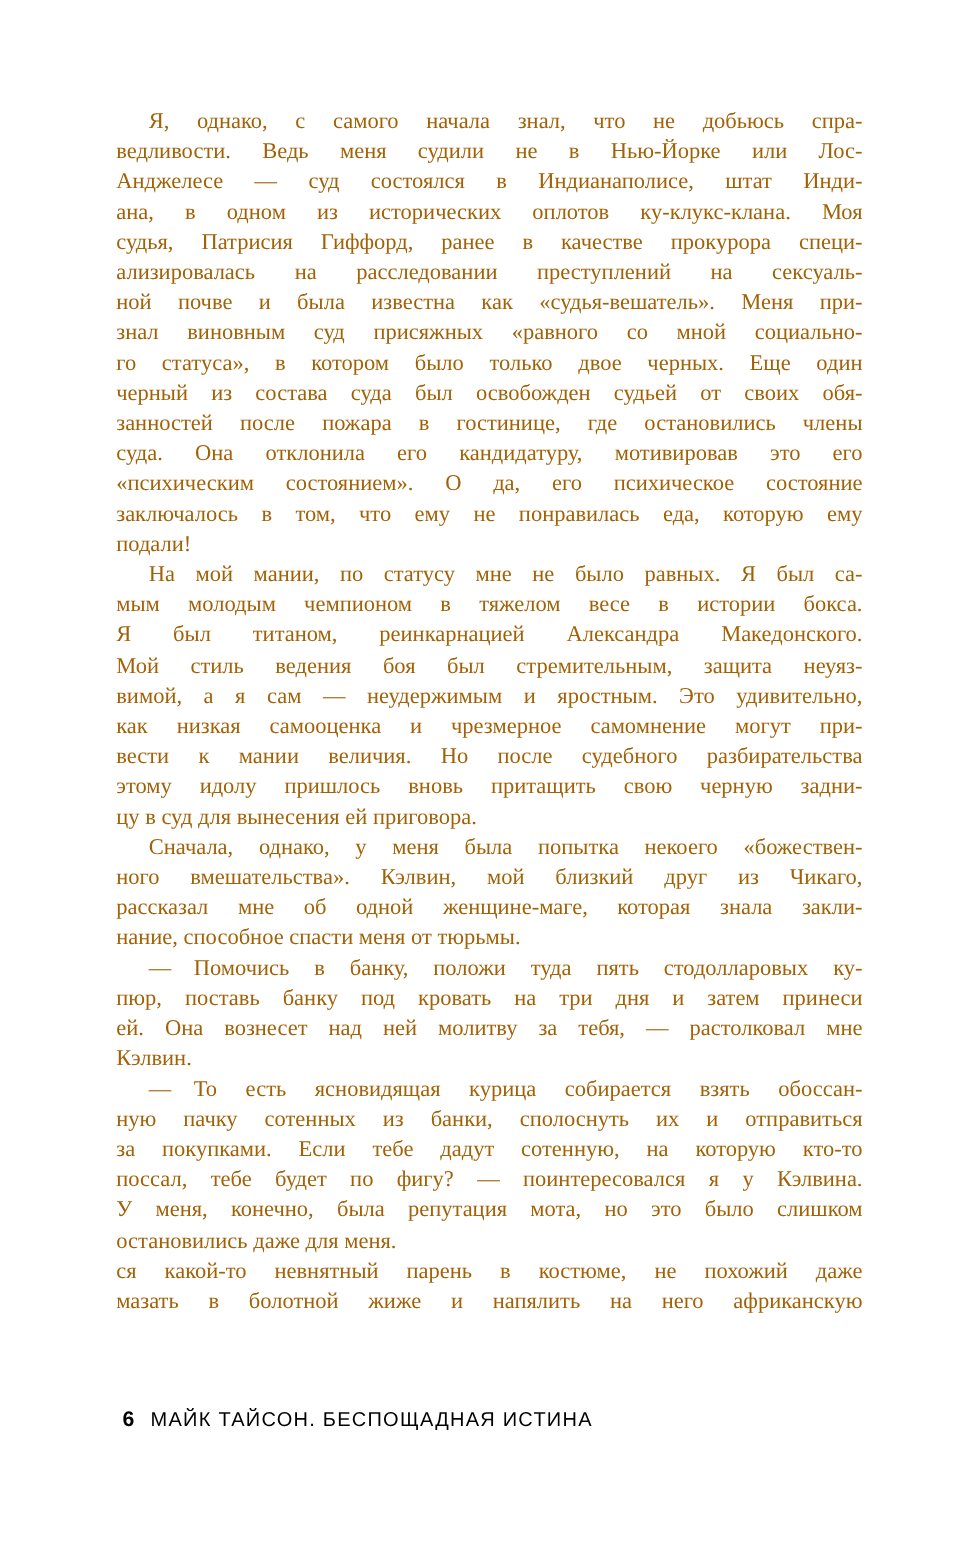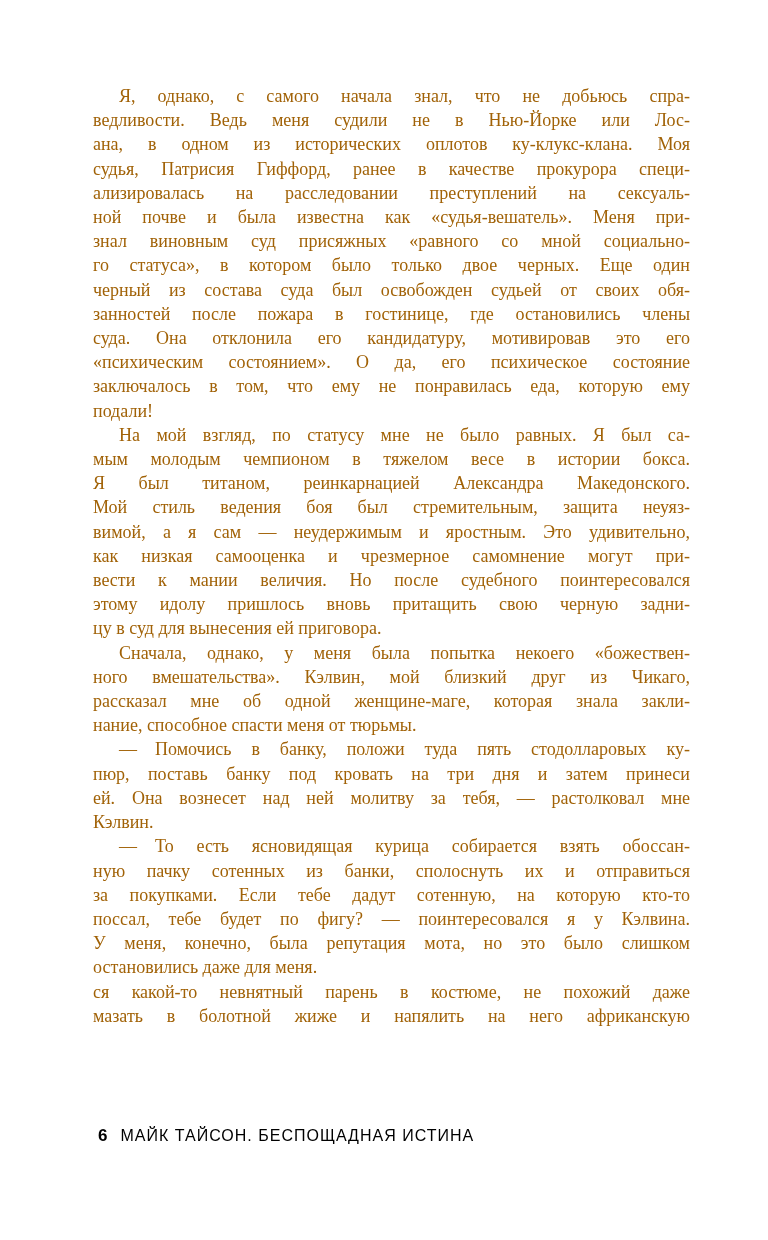--- a/index.html
+++ b/index.html
@@ -58,39 +58,40 @@
     font-weight: normal;
   }
 </style>
 </head>
 <body>
 
 <div class="page">
   <div class="text-block">
       <div class="line first">Я, однако, с самого начала знал, что не добьюсь спра-</div>
       <div class="line">ведливости. Ведь меня судили не в Нью-Йорке или Лос-</div>
+      <div class="line">Анджелесе — суд состоялся в Индианаполисе, штат Инди-</div>
       <div class="line">ана, в одном из исторических оплотов ку-клукс-клана. Моя</div>
       <div class="line">судья, Патрисия Гиффорд, ранее в качестве прокурора специ-</div>
       <div class="line">ализировалась на расследовании преступлений на сексуаль-</div>
       <div class="line">ной почве и была известна как «судья-вешатель». Меня при-</div>
       <div class="line">знал виновным суд присяжных «равного со мной социально-</div>
       <div class="line">го статуса», в котором было только двое черных. Еще один</div>
       <div class="line">черный из состава суда был освобожден судьей от своих обя-</div>
       <div class="line">занностей после пожара в гостинице, где остановились члены</div>
       <div class="line">суда. Она отклонила его кандидатуру, мотивировав это его</div>
       <div class="line">«психическим состоянием». О да, его психическое состояние</div>
       <div class="line">заключалось в том, что ему не понравилась еда, которую ему</div>
       <div class="line endline">подали!</div>
-      <div class="line first">На мой взгляд, по статусу мне не было равных. Я был са-</div>
+      <div class="line first">На мой мании, по статусу мне не было равных. Я был са-</div>
       <div class="line">мым молодым чемпионом в тяжелом весе в истории бокса.</div>
       <div class="line">Я был титаном, реинкарнацией Александра Македонского.</div>
       <div class="line">Мой стиль ведения боя был стремительным, защита неуяз-</div>
       <div class="line">вимой, а я сам — неудержимым и яростным. Это удивительно,</div>
       <div class="line">как низкая самооценка и чрезмерное самомнение могут при-</div>
-      <div class="line">вести к мании величия. Но после судебного поинтересовался</div>
+      <div class="line">вести к мании величия. Но после судебного разбирательства</div>
       <div class="line">этому идолу пришлось вновь притащить свою черную задни-</div>
       <div class="line endline">цу в суд для вынесения ей приговора.</div>
       <div class="line first">Сначала, однако, у меня была попытка некоего «божествен-</div>
       <div class="line">ного вмешательства». Кэлвин, мой близкий друг из Чикаго,</div>
       <div class="line">рассказал мне об одной женщине-маге, которая знала закли-</div>
       <div class="line endline">нание, способное спасти меня от тюрьмы.</div>
       <div class="line first">— Помочись в банку, положи туда пять стодолларовых ку-</div>
       <div class="line">пюр, поставь банку под кровать на три дня и затем принеси</div>
       <div class="line">ей. Она вознесет над ней молитву за тебя, — растолковал мне</div>
       <div class="line endline">Кэлвин.</div>

